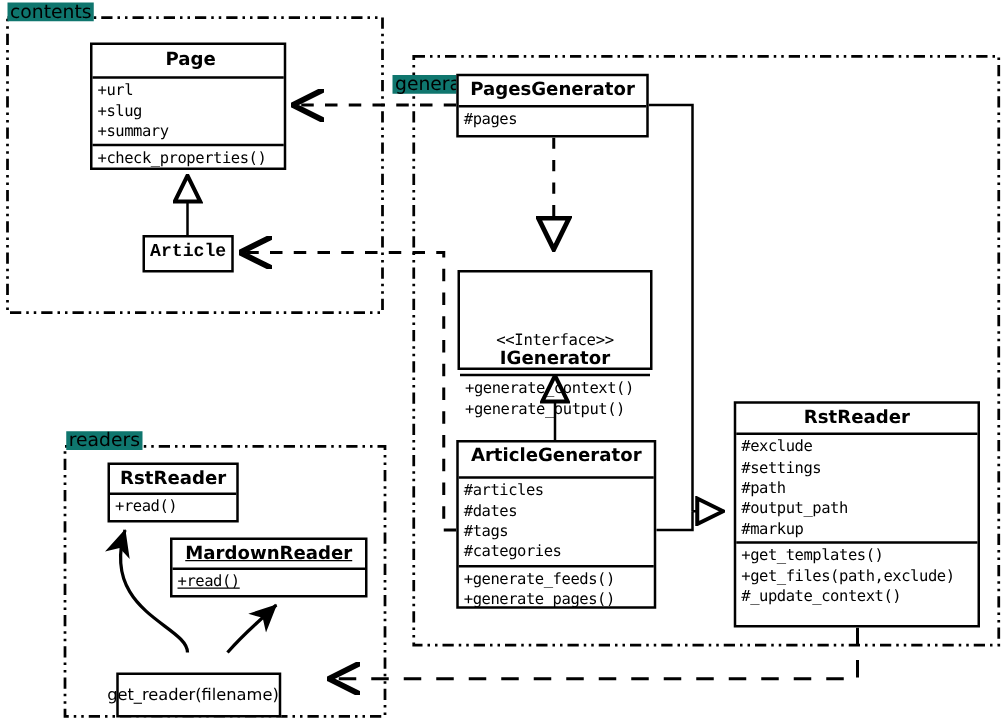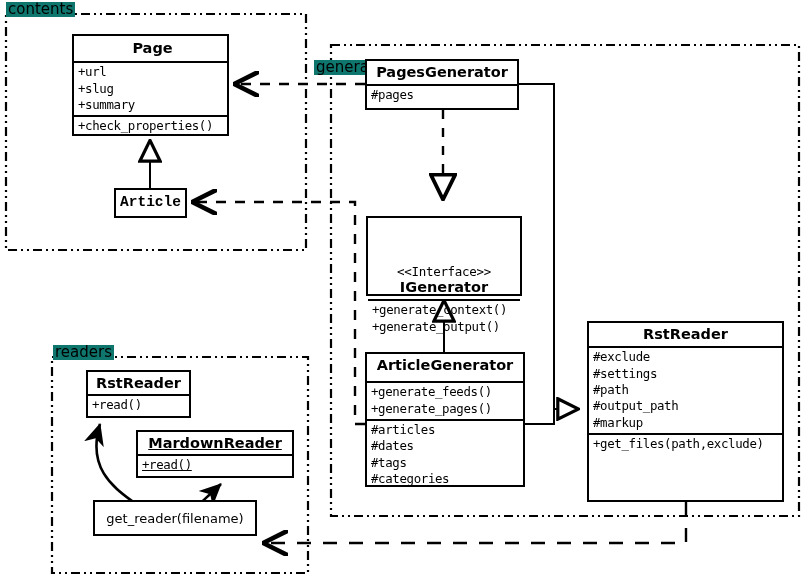--- a/index.html
+++ b/index.html
@@ -126,56 +126,58 @@
     </div>
     <div class="sep compart">
       <div>+generate_context()</div>
       <div>+generate_output()</div>
     </div>
   </div>
 
   <div class="uml" style="left:365px; top:352px; width:160px; height:135px;">
     <div class="hdr" style="padding:3px 4px 8px 4px;">ArticleGenerator</div>
     <div class="sep compart">
-      <div>+generate_feeds()</div>
-      <div>+generate_pages()</div>
-    </div>
-    <div class="sep compart">
       <div>#articles</div>
       <div>#dates</div>
       <div>#tags</div>
       <div>#categories</div>
+    </div>
+    <div class="sep compart">
+      <div>+generate_feeds()</div>
+      <div>+generate_pages()</div>
     </div>
   </div>
 
   <div class="uml" style="left:587px; top:321px; width:197px; height:181px;">
     <div class="hdr" style="padding:3px 4px 4px 4px;">RstReader</div>
     <div class="sep compart">
       <div>#exclude</div>
       <div>#settings</div>
       <div>#path</div>
       <div>#output_path</div>
       <div>#markup</div>
     </div>
     <div class="sep compart">
+      <div>+get_templates()</div>
       <div>+get_files(path,exclude)</div>
+      <div>#_update_context()</div>
     </div>
   </div>
 
   <div class="uml" style="left:74px; top:370px; width:105px; height:48px;margin-left:12px;">
     <div class="hdr" style="padding:3px 4px 3px 4px;">RstReader</div>
     <div class="sep compart">
       <div>+read()</div>
     </div>
   </div>
 
   <div class="uml" style="left:136px; top:430px; width:158px; height:48px;text-decoration:underline;">
     <div class="hdr" style="padding:3px 4px 3px 4px;">MardownReader</div>
     <div class="sep compart">
       <div>+read()</div>
     </div>
   </div>
 
-  <div class="fnbox" style="left:93px; top:500px; width:164px; height:36px;">
+  <div class="fnbox" style="left:93px; top:538px; width:132px; height:36px;justify-content:flex-end;">
     <span>get_reader(filename)</span>
   </div>
 
 </div>
 
 </body></html>

